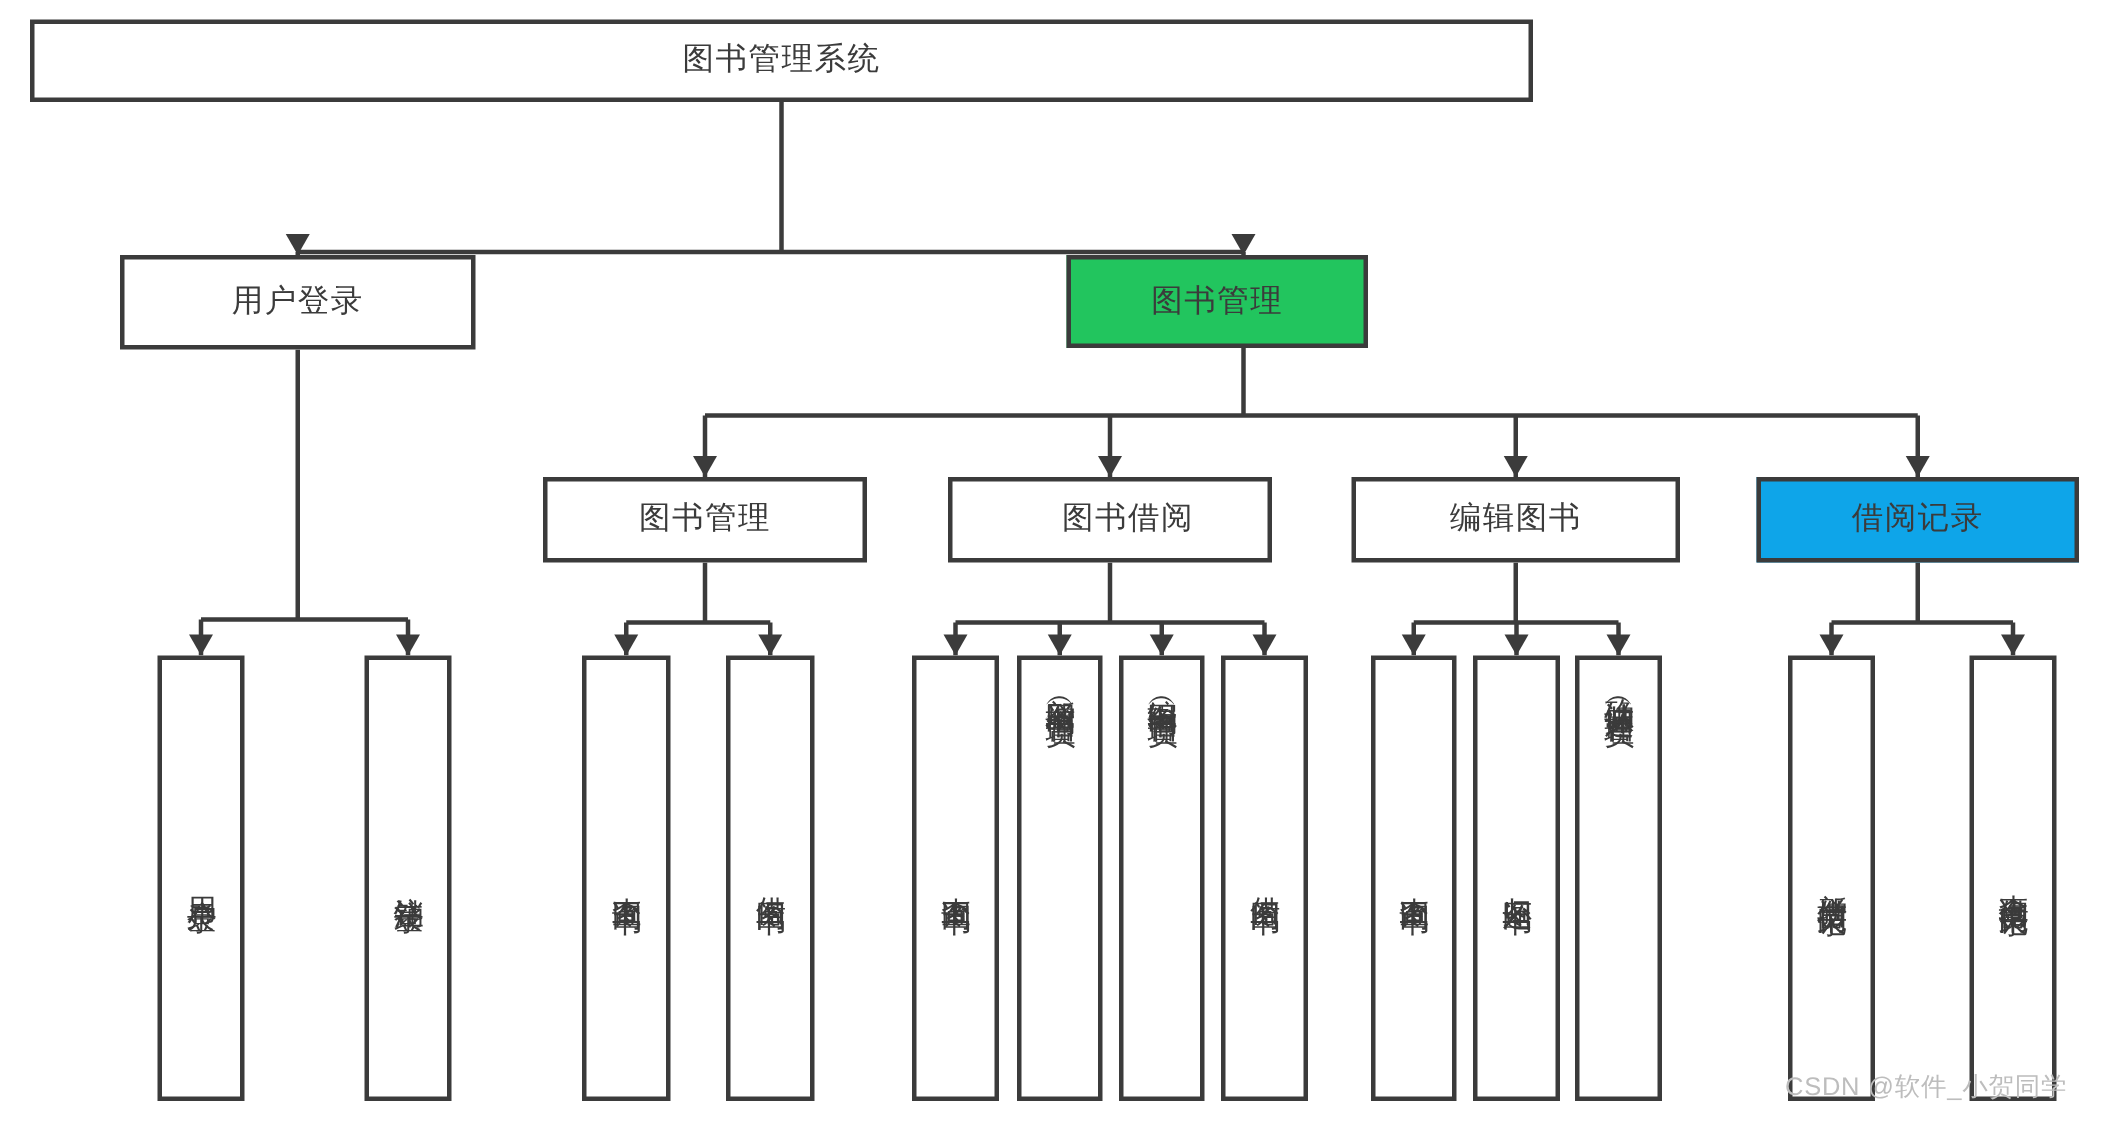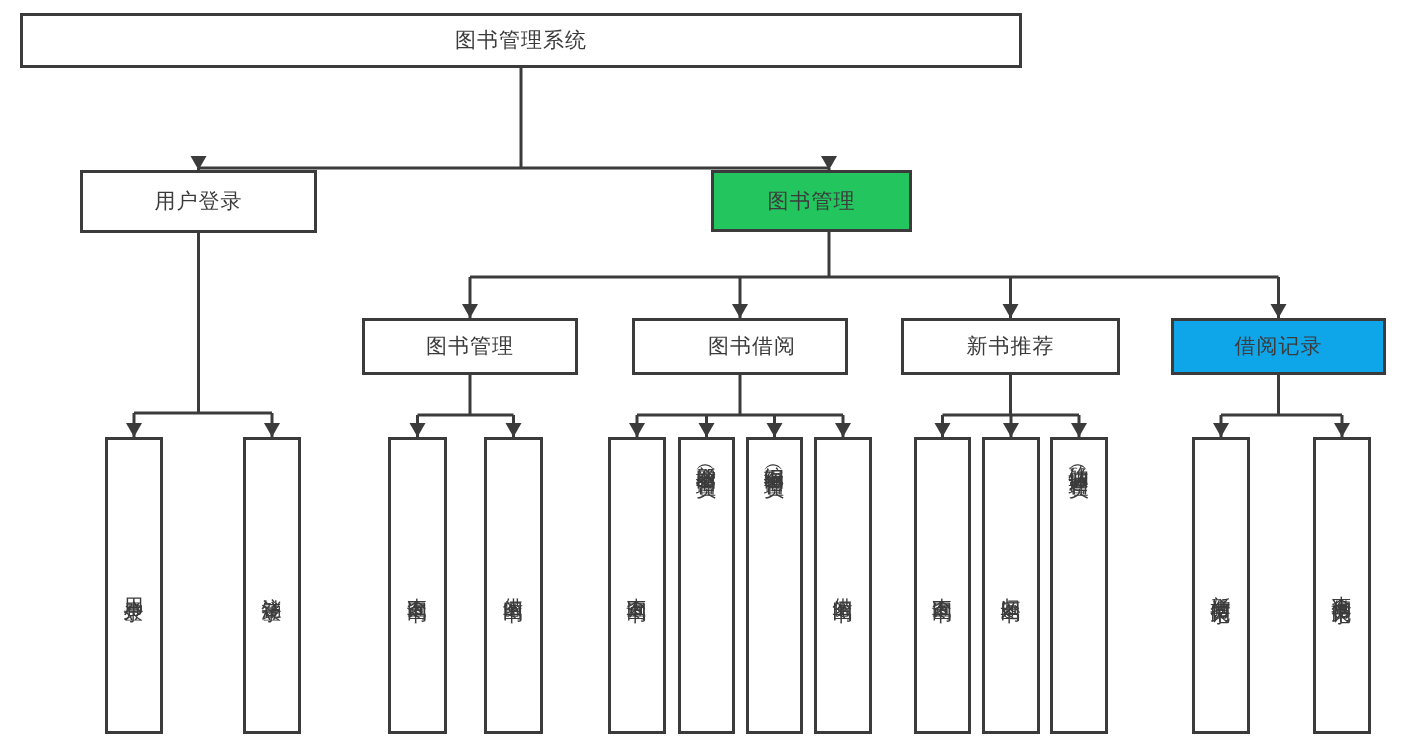--- a/index.html
+++ b/index.html
@@ -140,21 +140,21 @@
       <div class="node-box" style="left: 711px; top: 170px; width: 201px; height: 62px; border-color: rgb(59, 59, 59); background: #22c55e;">
         <span class="node-label">图书管理</span>
       </div>
       <div class="node-box" style="left: 362px; top: 318px; width: 216px; height: 57px; border-color: rgb(59, 59, 59); background: rgb(255, 255, 255);">
         <span class="node-label">图书管理</span>
       </div>
       <div class="node-box" style="left: 632px; top: 318px; width: 216px; height: 57px; border-color: rgb(59, 59, 59); background: rgb(255, 255, 255); padding-left: 24px;">
         <span class="node-label">图书借阅</span>
       </div>
       <div class="node-box" style="left: 901px; top: 318px; width: 219px; height: 57px; border-color: rgb(59, 59, 59); background: rgb(255, 255, 255);">
-        <span class="node-label">新书推荐</span>
+        <span class="node-label">编辑图书</span>
       </div>
       <div class="node-box" style="left: 1171px; top: 318px; width: 215px; height: 57px; border-color: rgb(59, 59, 59); background: #0ea5e9;">
         <span class="node-label">借阅记录</span>
       </div>
       <div class="node-box vertical mid" style="left: 105px; top: 437px; width: 58px; height: 297px; border-color: rgb(59, 59, 59); background: rgb(255, 255, 255);">
         <span class="node-label">用户登录</span>
       </div>
       <div class="node-box vertical mid" style="left: 243px; top: 437px; width: 58px; height: 297px; border-color: rgb(59, 59, 59); background: rgb(255, 255, 255);">
         <span class="node-label">注销登录</span>
       </div>
@@ -185,13 +185,14 @@
       <div class="node-box vertical" style="left: 1050px; top: 437px; width: 58px; height: 297px; border-color: rgb(59, 59, 59); background: rgb(255, 255, 255);">
         <span class="node-label">确认归还（管理员）</span>
       </div>
       <div class="node-box vertical mid" style="left: 1192px; top: 437px; width: 58px; height: 297px; border-color: rgb(59, 59, 59); background: rgb(255, 255, 255);">
         <span class="node-label">新增借阅记录</span>
       </div>
       <div class="node-box vertical mid" style="left: 1313px; top: 437px; width: 58px; height: 297px; border-color: rgb(59, 59, 59); background: rgb(255, 255, 255);">
         <span class="node-label">查询借阅记录</span>
       </div>
     </div>
+  <div class="watermark" style="left:1190px; top:713px;">CSDN @软件_小贺同学</div>
 </div>
 
 </body></html>

